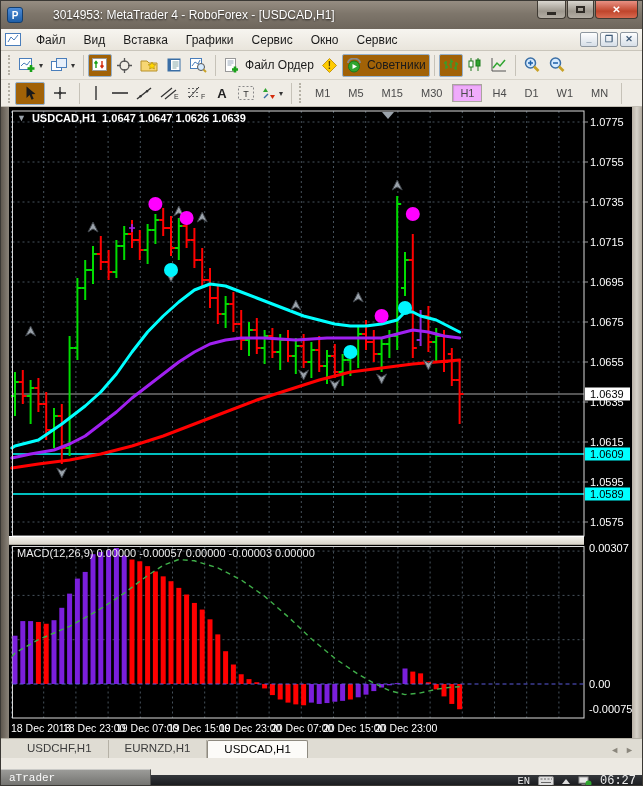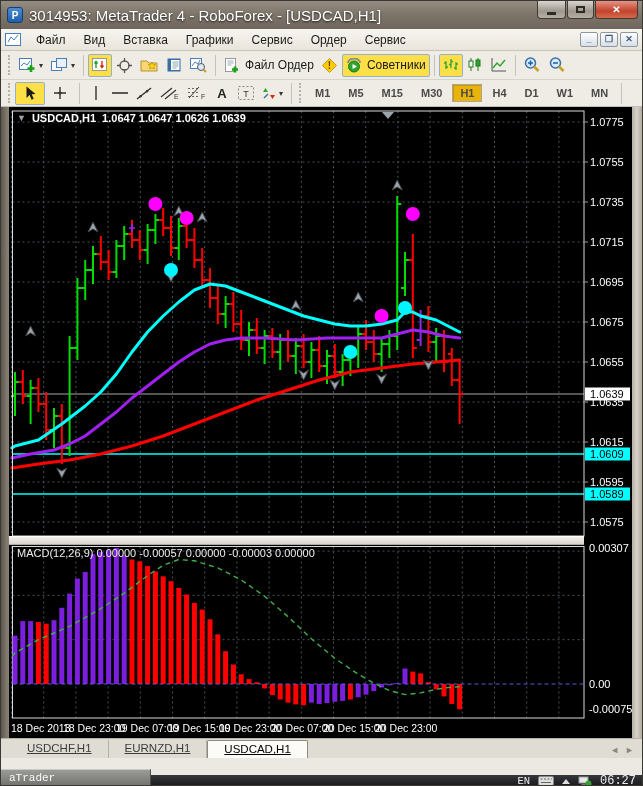--- a/index.html
+++ b/index.html
@@ -5,21 +5,21 @@
   html,body{margin:0;padding:0;background:#555;}
   *{box-sizing:border-box;}
   .app{position:relative;width:643px;height:786px;background:#ECE9E2;overflow:hidden;
        font-family:"Liberation Sans",sans-serif;border:1px solid #3A3834;}
   
   .titlebar{position:absolute;left:0;top:0;width:643px;height:28px;
     background:linear-gradient(#968D82,#7E766B 45%,#6E665C);display:flex;align-items:center;padding:0 6px;}
   .app-icon{width:16px;height:16px;background:linear-gradient(#4D8BD6,#1E5FA8);border:1px solid #123E70;
     border-radius:3px;display:flex;align-items:center;justify-content:center;margin-right:6px;}
   .app-icon span{color:#fff;font-size:10px;font-weight:bold;}
-  .title-text{color:#fff;font-size:15px;text-shadow:0 1px 2px rgba(0,0,0,.8);flex:1;white-space:nowrap;overflow:hidden;}
+  .title-text{color:#fff;font-size:12px;text-shadow:0 1px 2px rgba(0,0,0,.8);flex:1;white-space:nowrap;overflow:hidden;margin-left:24px;}
   .win-btns{display:flex;align-items:flex-start;height:28px;}
   .win-btn{height:18px;margin-left:1px;border:1px solid #3F3A33;border-top:none;border-radius:0 0 4px 4px;
     background:linear-gradient(#D9D6CF,#9D978D 60%,#B4AEA4);display:flex;align-items:center;justify-content:center;
     color:#2E2A25;font-size:10px;}
   .win-btn.min{width:29px;} .win-btn.max{width:27px;}
   .win-btn.close{width:43px;background:linear-gradient(#E89183,#C0452C 60%,#D86A50);color:#fff;font-weight:bold;}
   .glyph-min{display:block;width:9px;height:3px;background:#2E2A25;margin-top:7px;}
   .glyph-max{display:block;width:9px;height:7px;border:2px solid #2E2A25;}
   
   .menubar{position:absolute;left:0;top:28px;width:643px;height:22px;background:linear-gradient(#F7F5F0,#E9E5DC);
@@ -27,27 +27,27 @@
   .menu-item{font-size:12px;color:#1A1A1A;padding:2px 9px;cursor:default;}
   .mdi-btns{margin-left:auto;display:flex;gap:2px;padding-right:2px;}
   .mdi-btn{width:18px;height:15px;border:1px solid #8E97A0;border-radius:2px;
     background:linear-gradient(#FEFEFE,#D7DFE8);color:#3E5A77;font-size:9px;line-height:13px;text-align:center;font-weight:bold;}
   
   .toolbar{position:absolute;left:0;width:643px;background:#EFECE5;display:flex;align-items:center;padding:0 4px;}
   .tb1{top:50px;height:29px;border-bottom:1px solid #D8D4CA;}
   .tb2{top:79px;height:27px;border-bottom:1px solid #C2BEB4;}
   .tbtn{height:23px;min-width:24px;display:flex;align-items:center;justify-content:center;gap:3px;
     border:1px solid transparent;border-radius:2px;padding:0 3px;font-size:12px;color:#222;}
-  .tbtn.pressed{background:#fde047;border-color:#94B0CC;text-align:right;}
+  .tbtn.pressed{background:#a16207;border-color:#94B0CC;text-align:right;}
   .tbtn .caret{font-size:8px;color:#333;}
   .tsep{width:1px;height:21px;background:#C6C2B8;margin:0 4px;}
   .thandle{width:4px;height:20px;margin:0 3px;border-left:2px dotted #B5B1A6;}
   .tlabel{font-size:12px;color:#1A1A1A;padding-left:2px;}
-  .tf-btn{font-size:11px;font-weight:bold;color:#4A4A4A;padding:2px 7px;border:1px solid transparent;margin:0 1px;}
-  .tf-btn.active{background:#eab308;border-color:#A9A69D;box-shadow:inset 1px 1px 1px rgba(0,0,0,.15);}
+  .tf-btn{font-size:11px;font-weight:normal;color:#4A4A4A;padding:2px 7px;border:1px solid transparent;margin:0 1px;}
+  .tf-btn.active{background:#f0abfc;border-color:#A9A69D;box-shadow:inset 1px 1px 1px rgba(0,0,0,.15);}
   .glyphA{font-weight:bold;font-size:13px;color:#222;}
   
   .chart-region{position:absolute;left:8px;top:106px;width:623px;height:631px;background:#000;}
   .chart-region svg{position:absolute;left:0;top:0;}
   .left-edge{position:absolute;left:0;top:106px;width:8px;height:631px;background:linear-gradient(90deg,#5E574E,#8B847A);}
   .right-edge{position:absolute;left:631px;top:106px;width:12px;height:631px;
     background:linear-gradient(90deg,#B9B1A6,#D6D2C9 40%,#A29A8E);}
   .chart-header{position:absolute;left:8px;top:5px;color:#FFF;font-size:11px;font-weight:bold;display:flex;gap:6px;align-items:center;}
   .chart-header .dd{color:#9BA3AB;font-size:9px;}
   .macd-header{position:absolute;left:8px;top:440px;color:#EDEDED;font-size:11px;}
@@ -55,21 +55,21 @@
     background:linear-gradient(#F2F0EA,#D9D5CB);border-top:1px solid #fff;border-bottom:1px solid #AFABA1;}
   .grid{stroke:#46525C;stroke-dasharray:2,3;stroke-width:1;fill:none;}
   .panel-border{fill:none;stroke:#D9D9D9;stroke-width:1;}
   .arr{fill:#9BA3AB;stroke:#3F444A;stroke-width:1;}
   .axis-text{fill:#FFF;font:11px "Liberation Sans",sans-serif;}
   .axis-text-dark{fill:#000;font:11px "Liberation Sans",sans-serif;}
   .time-text{fill:#FFF;font:10.5px "Liberation Sans",sans-serif;}
   
   .tabbar{position:absolute;left:0;top:737px;width:643px;height:20px;background:#DFDCD3;
     border-top:1px solid #B5B1A6;display:flex;align-items:flex-end;padding-left:10px;}
-  .tab{font-size:11.5px;color:#3C3C3C;padding:2px 16px 3px 16px;border-right:1px solid #B5B1A6;height:18px;text-decoration:underline;}
+  .tab{font-size:11.5px;color:#3C3C3C;padding:2px 16px 3px 16px;border-right:1px solid #B5B1A6;height:18px;}
   .tab.active{background:#FCFBF8;border:1px solid #8E8A80;border-bottom:none;color:#000;border-radius:2px 2px 0 0;}
   .tab-scroll{margin-left:auto;display:flex;gap:6px;padding:0 10px 3px 0;color:#8A867C;font-size:9px;}
   
   .statusbar{position:absolute;left:0;top:782px;width:643px;height:17px;
     background:linear-gradient(#F4F2ED,#DCD8CE);border-top:1px solid #fff;display:flex;align-items:center;font-size:11px;color:#333;}
   .sb-cell{padding:0 8px;height:100%;display:flex;align-items:center;border-right:1px solid #BCB8AD;}
   .sb-fill{flex:1;height:100%;border-right:1px solid #BCB8AD;}
   .sb-grip{width:14px;height:100%;background:
     repeating-linear-gradient(135deg,transparent 0 3px,#A8A49A 3px 5px);}
   
@@ -107,21 +107,21 @@
     <svg width="18" height="14" style="margin-right:4px">
       <rect x="0.5" y="0.5" width="15" height="12" fill="#fff" stroke="#4A7EBB"></rect>
       <path d="M3,9L6,4L9,7L13,2" stroke="#4A7EBB" fill="none"></path>
     </svg>
     <span id="menu-items" style="display:flex">
         <span class="menu-item">Файл</span>
         <span class="menu-item">Вид</span>
         <span class="menu-item">Вставка</span>
         <span class="menu-item">Графики</span>
         <span class="menu-item">Сервис</span>
-        <span class="menu-item">Ордер</span>
+        <span class="menu-item">Окно</span>
         <span class="menu-item">Сервис</span>
       </span>
     <div class="mdi-btns">
       <div class="mdi-btn">_</div>
       <div class="mdi-btn">❐</div>
       <div class="mdi-btn">✕</div>
     </div>
   </div>
 
   <div class="toolbar tb1">

